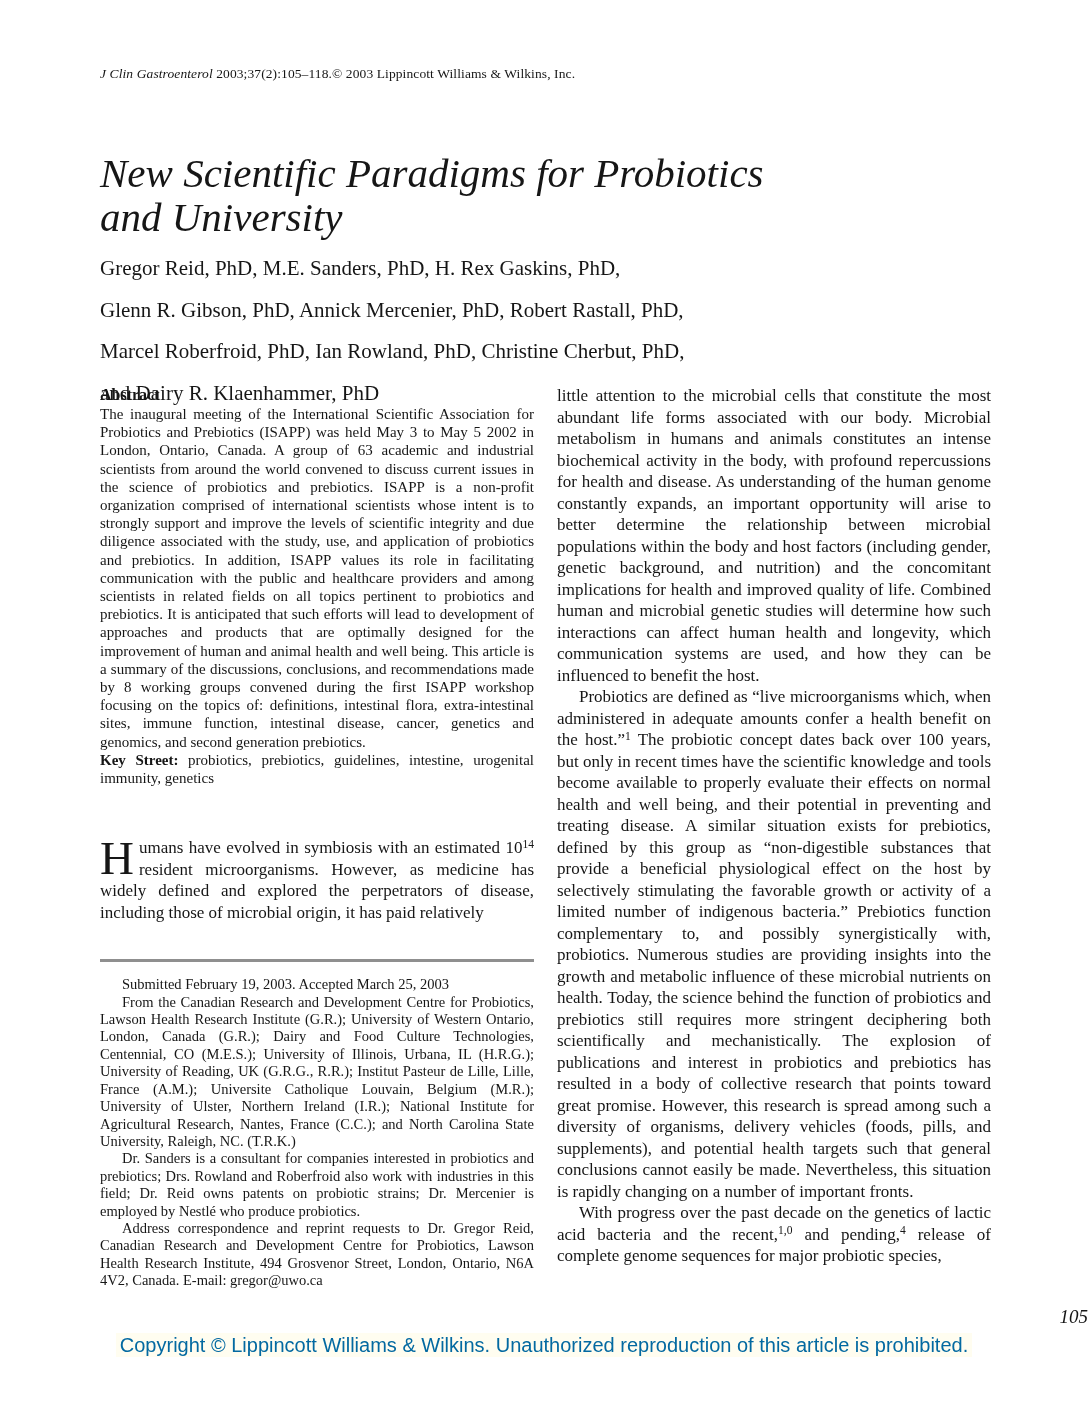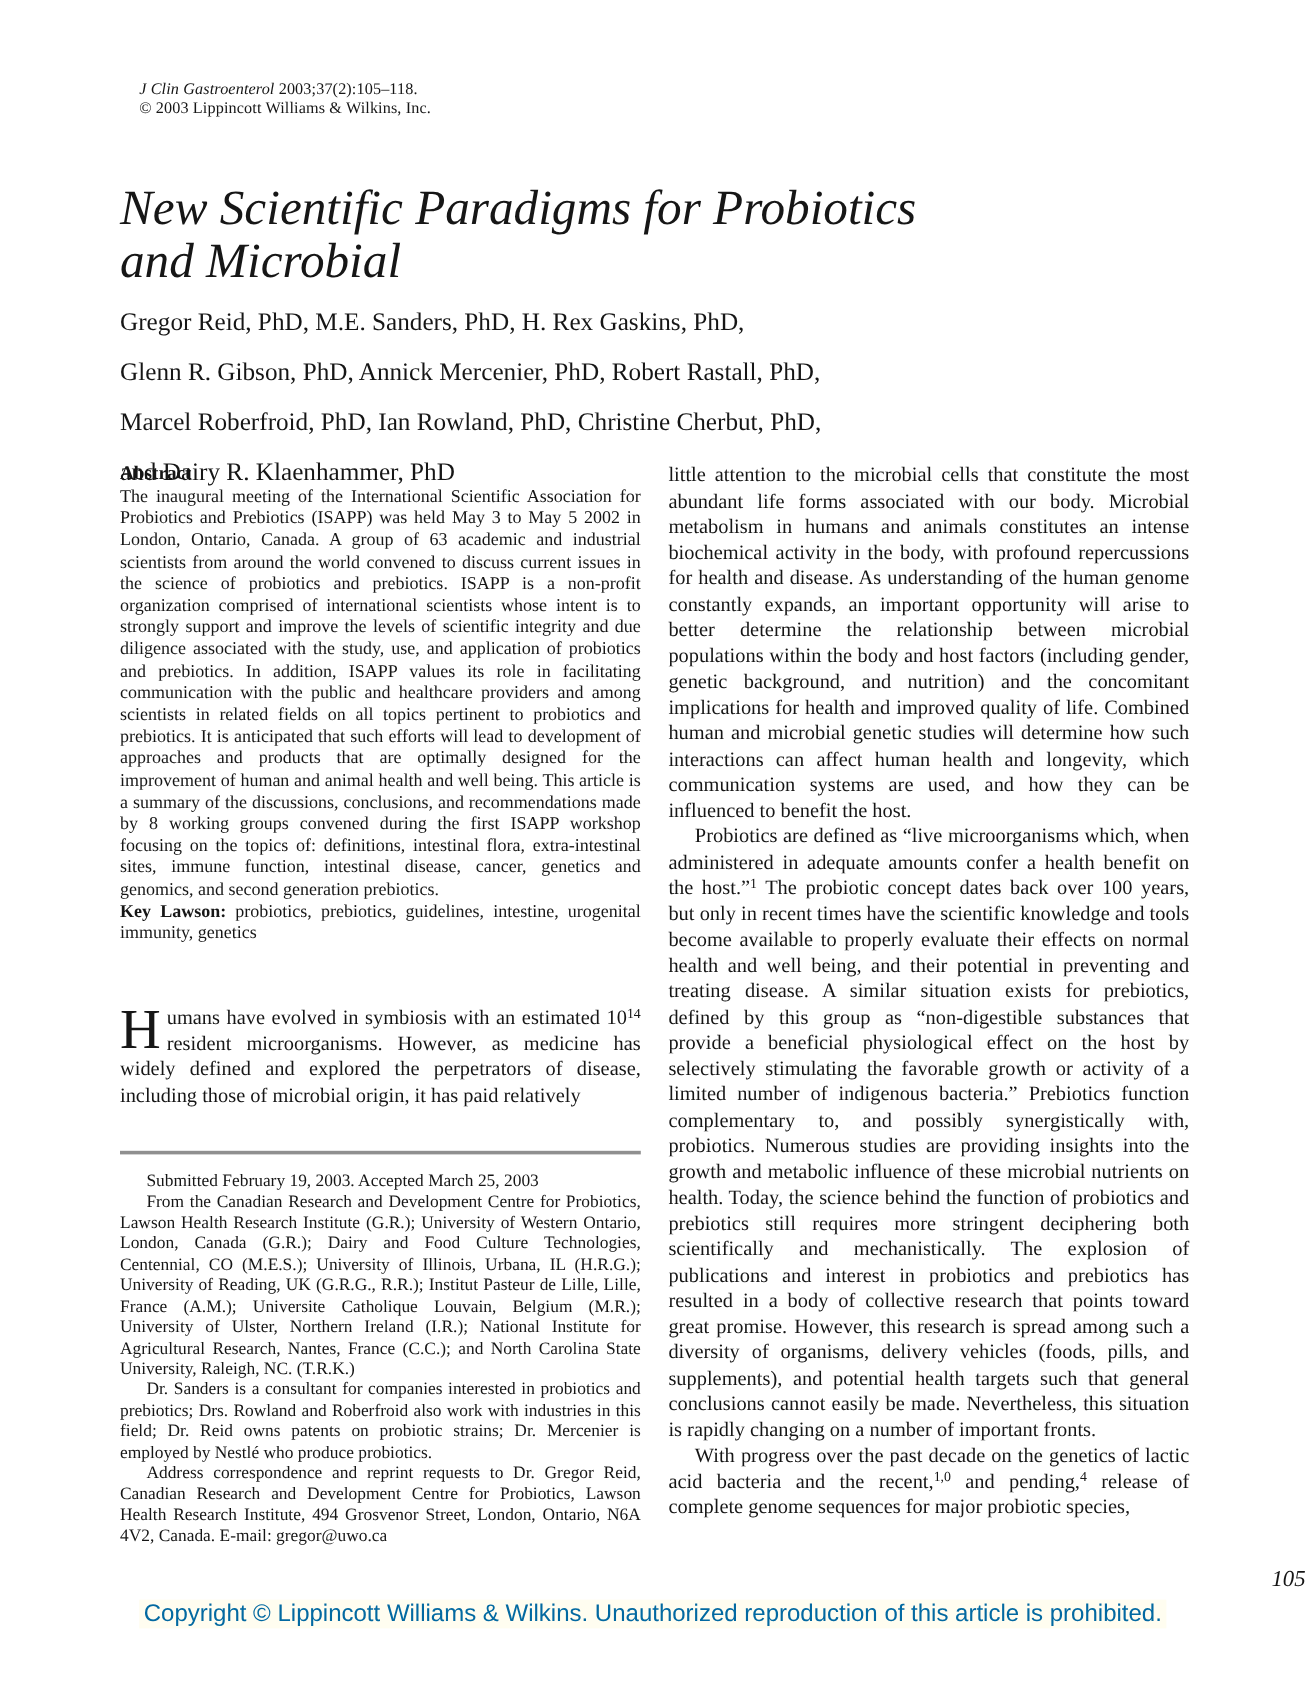--- a/index.html
+++ b/index.html
@@ -8,27 +8,26 @@
     width: 1088px;
     height: 1408px;
     background: #ffffff;
     font-family: "Liberation Serif", "DejaVu Serif", serif;
     color: #161616;
     overflow: hidden;
   }
   .running-head {
     position: absolute;
     top: 66px;
-    left: 116px;
+    left: 100px;
     width: 890px;
     display: flex;
     justify-content: flex-start;
     font-size: 13.5px;
     letter-spacing: 0.1px;
-    flex-direction: column;
   }
   .running-head .journal-ref { font-style: normal; }
   .running-head .journal-name { font-style: italic; }
   .article-title {
     position: absolute;
     top: 124px;
     left: 100px;
     width: 700px;
     font-size: 41px;
     line-height: 44px;
@@ -140,36 +139,36 @@
 
   <div class="running-head">
     <div class="journal-ref">
       <span class="journal-name">J Clin Gastroenterol</span><span> 2003;37(2):105–118.</span>
     </div>
     <div>© 2003 Lippincott Williams &amp; Wilkins, Inc.</div>
   </div>
 
   <h1 class="article-title">
     <span>New Scientific Paradigms for Probiotics</span>
-    <span>and Microbial</span>
+    <span>and University</span>
   </h1>
 
   <div class="authors">
     <div>Gregor Reid, PhD, M.E. Sanders, PhD, H. Rex Gaskins, PhD,</div>
     <div>Glenn R. Gibson, PhD, Annick Mercenier, PhD, Robert Rastall, PhD,</div>
     <div>Marcel Roberfroid, PhD, Ian Rowland, PhD, Christine Cherbut, PhD,</div>
     <div>and Dairy R. Klaenhammer, PhD</div>
   </div>
 
   <div class="col-left">
 
     <div class="abstract">
       <div class="abstract-heading">Abstract</div>
       <p><span>The inaugural meeting of the International Scientific Association for Probiotics and Prebiotics (ISAPP) was held May 3 to May 5 2002 in London, Ontario, Canada. A group of 63 academic and industrial scientists from around the world convened to discuss current issues in the science of probiotics and prebiotics. ISAPP is a non-profit organization comprised of international scientists whose intent is to strongly support and improve the levels of scientific integrity and due diligence associated with the study, use, and application of probiotics and prebiotics. In addition, ISAPP values its role in facilitating communication with the public and healthcare providers and among scientists in related fields on all topics pertinent to probiotics and prebiotics. It is anticipated that such efforts will lead to development of approaches and products that are optimally designed for the improvement of human and animal health and well being. This article is a summary of the discussions, conclusions, and recommendations made by 8 working groups convened during the first ISAPP workshop focusing on the topics of: definitions, intestinal flora, extra-intestinal sites, immune function, intestinal disease, cancer, genetics and genomics, and second generation prebiotics.</span><br>
-      <span class="kw-label">Key Lawson:</span><span> probiotics, prebiotics, guidelines, intestine, urogenital immunity, genetics</span></p>
+      <span class="kw-label">Key Street:</span><span> probiotics, prebiotics, guidelines, intestine, urogenital immunity, genetics</span></p>
     </div>
 
     <div class="intro">
       <p><span class="dropcap">H</span><span>umans have evolved in symbiosis with an estimated 10</span><sup>14</sup><span> resident microorganisms. However, as medicine has widely defined and explored the perpetrators of disease, including those of microbial origin, it has paid relatively</span></p>
     </div>
 
     <hr class="fn-rule">
 
     <div class="footnotes">
       <p>Submitted February 19, 2003. Accepted March 25, 2003</p>

